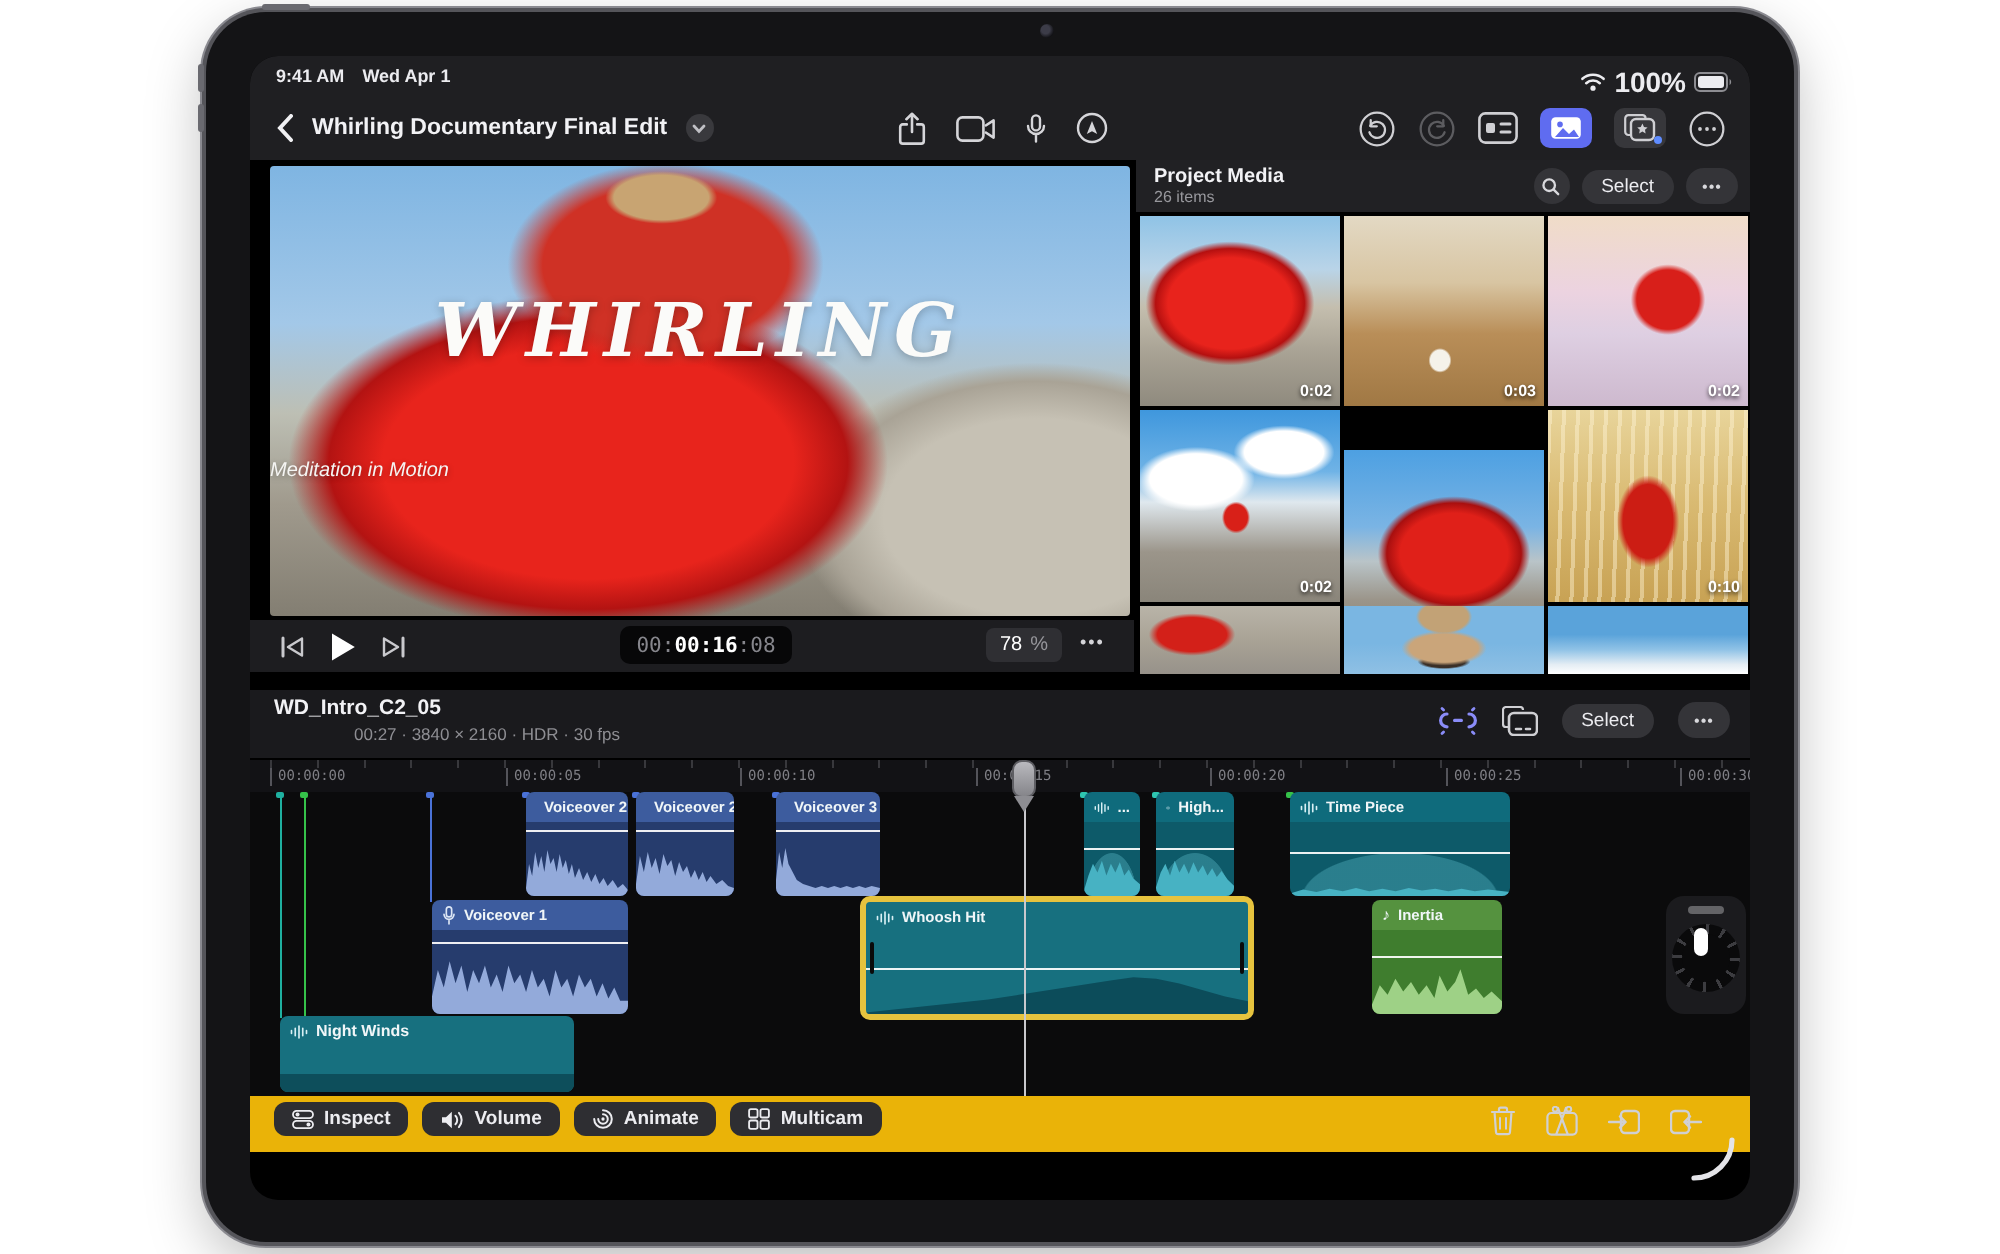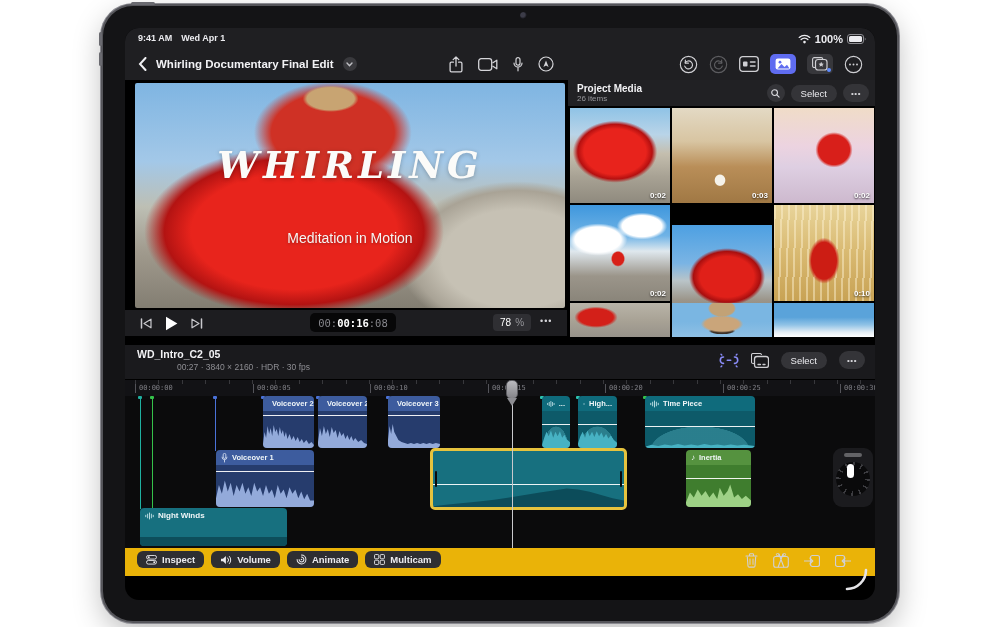--- a/index.html
+++ b/index.html
@@ -15,21 +15,21 @@
              background:radial-gradient(circle at 40% 40%, #3c3c48 0 35%, #121216 70%); }
 
   .screen { position:absolute; left:22px; top:22px; width:750px; height:572px; background:#000;
             border-radius:14px; overflow:hidden; color:#fff; }
 
   
   .chrome { position:absolute; left:0; top:0; width:750px; height:52px; background:#1f1f22; }
   .status-left { position:absolute; left:13px; top:5px; display:flex; gap:9px; align-items:center;
                  font-size:9px; font-weight:700; color:#ececf0; }
   .status-right { position:absolute; right:8px; top:5px; display:flex; gap:4px; align-items:center;
-                  font-size:11px; font-weight:700; color:#ececf0; }
+                  font-size:14px; font-weight:700; color:#ececf0; }
   .nav-left { position:absolute; left:13px; top:25px; height:22px; display:flex; align-items:center; gap:9px; }
   .nav-title { font-size:11.5px; font-weight:700; color:#f2f2f5; }
   .chip-circle { width:14px; height:14px; border-radius:50%; background:#39393d; display:flex;
                  align-items:center; justify-content:center; }
   .nav-center { position:absolute; left:324px; top:25px; height:22px; display:flex; align-items:center; gap:15px; }
   .nav-right { position:absolute; right:12px; top:24px; height:24px; display:flex; align-items:center; gap:11px; }
   .tool-tile { width:26px; height:20px; border-radius:5px; display:flex; align-items:center; justify-content:center; }
   .tile-active { background:#5f6cf0; }
   .tile-dim { background:#37373b; position:relative; }
   .badge-dot { position:absolute; right:2px; bottom:2px; width:4px; height:4px; border-radius:50%; background:#5f8cff; }
@@ -39,22 +39,22 @@
     background:
       radial-gradient(10% 9% at 45.5% 7%, #c8a472 0 55%, transparent 65%),
       radial-gradient(34% 42% at 46% 22%, #cf3125 0 42%, transparent 54%),
       radial-gradient(52% 56% at 37% 66%, #e8241c 0 46%, #b31312 58%, transparent 67%),
       radial-gradient(42% 52% at 89% 78%, #c6c1b4 0 42%, #a9a396 58%, transparent 66%),
       linear-gradient(180deg,#7fb5e2 0%,#a3c8e8 35%,#bdbfb4 55%,#a09a8d 75%,#837e72 100%);
   }
   .v-title { position:absolute; top:60px; left:0; width:100%; text-align:center;
              font-family:"DejaVu Serif",serif; font-style:italic; font-weight:700;
              font-size:37px; letter-spacing:4px; color:#fbfbf9; text-shadow:0 1px 4px rgba(0,0,0,.25); }
-  .v-sub { position:absolute; top:147px; left:0; width:100%; text-align:center;
-           font-size:14px; color:#f5f5f3; text-shadow:0 1px 3px rgba(0,0,0,.3); }
+  .v-sub { position:absolute; top:147px; left:0; width:100%; text-align:left;
+           font-size:10px; color:#f5f5f3; text-shadow:0 1px 3px rgba(0,0,0,.3);font-style:italic; }
 
   
   .browser { position:absolute; left:443px; top:52px; width:307px; height:257px; background:#000; overflow:hidden; }
   .b-head { position:absolute; left:0; top:0; width:100%; height:26px; background:#212124; }
   .b-title { position:absolute; left:9px; top:3px; font-size:10px; font-weight:700; color:#f2f2f5; }
   .b-count { position:absolute; left:9px; top:14px; font-size:8px; color:#97979c; }
   .b-ctrls { position:absolute; right:6px; top:4px; display:flex; gap:6px; align-items:center; }
   .pill { background:#343438; border-radius:12px; color:#ececf0; font-size:9.5px; padding:3px 10px; }
   .circle-btn { width:18px; height:18px; border-radius:50%; background:#343438; display:flex;
                 align-items:center; justify-content:center; color:#d8d8dc; font-size:8px; letter-spacing:.5px; }
@@ -516,20 +516,26 @@
             </div>
           <div class="clip-body" style="height:42px;">
             <div class="vol-line" style="top:6px;"></div>
             <svg class="wave" height="33" viewBox="0 0 100 30" preserveAspectRatio="none">
                 <path d="M0 30 L0 22 3 10 6 18 9 6 12 16 15 8 18 20 21 10 24 16 27 8 30 18 33 12 36 20 39 8 42 16 45 12 48 20 51 10 54 18 57 14 60 22 63 10 66 18 69 14 72 22 75 12 78 18 81 14 84 22 87 16 90 23 93 18 96 24 100 24 100 30 Z" fill="#93aada"></path>
               </svg>
           </div>
         </div>
 
         <div class="whoosh-wrap" style="left:305px;top:52px;width:197px;height:62px;">
+          <div class="clip-head" style="background:transparent;">
+              <svg width="9" height="8" viewBox="0 0 12 10">
+                <path d="M1 4v2M3.5 2.5v5M6 1v8M8.5 2.5v5M11 4v2" stroke="#d8f0f4" stroke-width="1.1" stroke-linecap="round"></path>
+              </svg>
+            <span>Whoosh Hit</span>
+            </div>
           <div class="vol-line" style="top:33px;"></div>
           <svg class="wave" height="24" viewBox="0 0 100 30" preserveAspectRatio="none">
               <path d="M0 30 L0 29 8 27 16 25 24 23 32 21 40 18 48 15 56 12 64 9 70 7 76 8 82 11 88 15 94 19 100 22 100 30 Z" fill="#0c4c5a"></path>
             </svg>
           <div class="trim-handle" style="left:2px;"></div>
           <div class="trim-handle" style="right:2px;"></div>
         </div>
 
         <div class="clip green" style="left:561px;top:54px;width:65px;height:57px;">
           <div class="clip-head">

